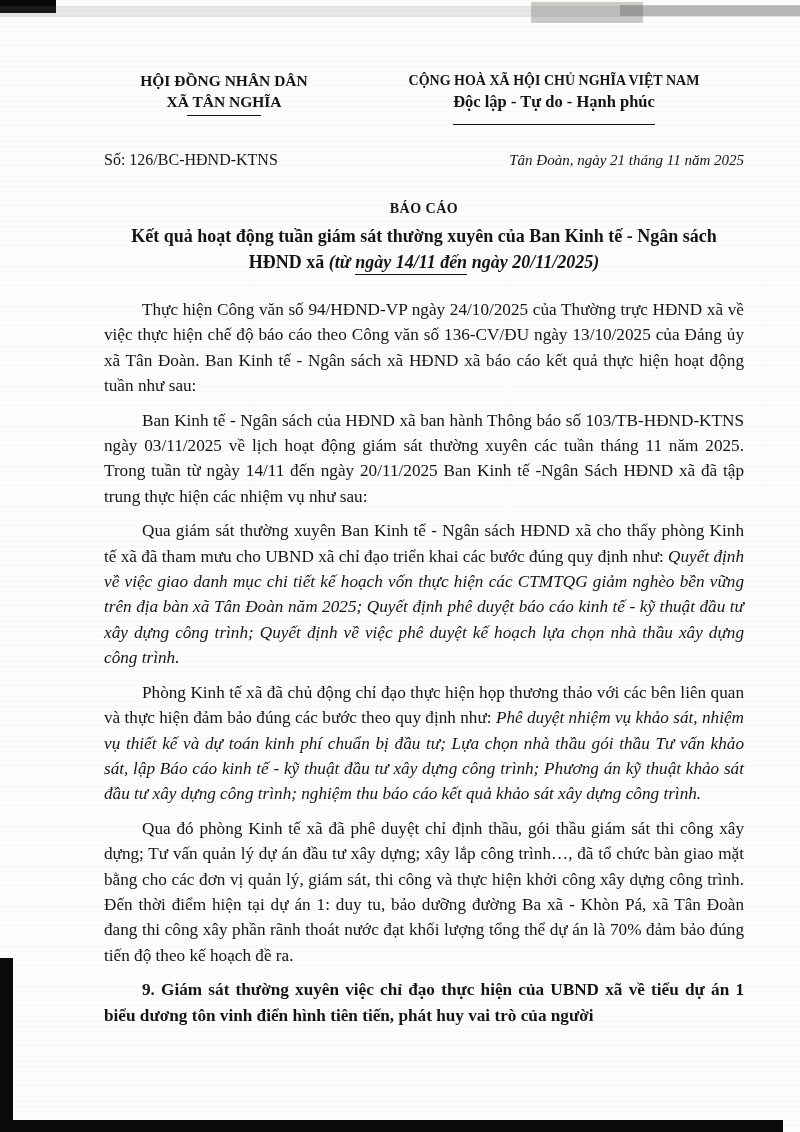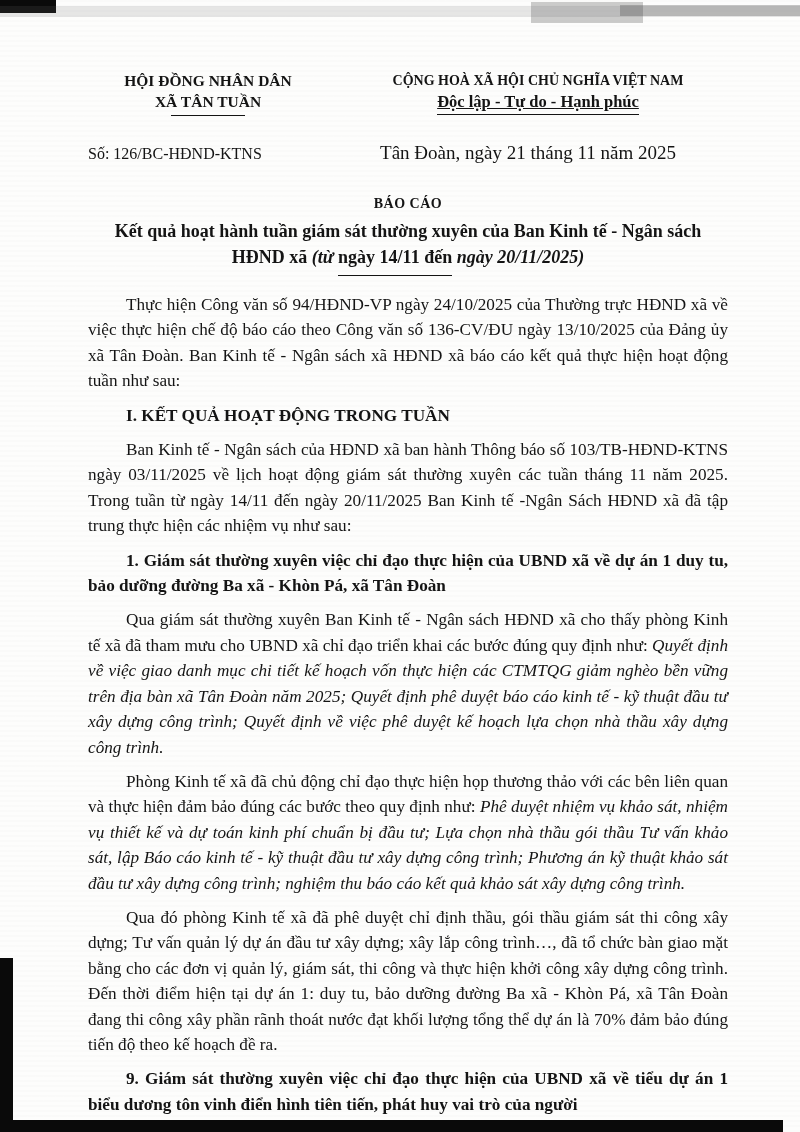--- a/index.html
+++ b/index.html
@@ -19,40 +19,40 @@
   }
   
   .art{position:absolute;}
   .art-top-left{left:0;top:0;width:56px;height:13px;background:#0a0a0a;}
   .art-top-streak{left:0;top:6px;width:800px;height:11px;background:rgba(110,110,110,.16);}
   .art-top-grey{left:531px;top:2px;width:112px;height:21px;background:rgba(120,120,120,.38);}
   .art-top-right{left:620px;top:5px;width:180px;height:11px;background:rgba(60,60,60,.28);}
   .art-left-strip{left:0;top:958px;width:13px;height:174px;background:#0a0a0a;}
   .art-bottom-strip{left:0;top:1120px;width:783px;height:12px;background:#0a0a0a;}
 
-  .content{position:absolute;left:88px;top:70px;width:640px;}
+  .content{position:absolute;left:104px;top:70px;width:640px;}
 
   
   .hdr{display:flex;justify-content:space-between;align-items:flex-start;}
   .hdr-left{width:240px;text-align:center;font-weight:bold;font-size:15.5px;line-height:21px;}
   .hdr-left .rule{width:74px;height:0;border-bottom:1.6px solid #141414;margin:3px auto 0;}
   .hdr-right{width:380px;text-align:center;}
   .hdr-right .l1{font-weight:bold;font-size:14px;line-height:21px;}
   .hdr-right .l2{font-weight:bold;font-size:16.5px;line-height:22px;display:inline-block;
-                 border-bottom:1.7px solid #141414;padding-bottom:1px;text-decoration:underline;}
+                 border-bottom:1.7px solid #141414;padding-bottom:11px;}
   .hdr2{display:flex;justify-content:space-between;align-items:baseline;margin-top:26px;}
   .doc-number{font-size:16px;width:240px;}
-  .place-date{font-size:19px;width:400px;text-align:center;}
+  .place-date{font-style:italic;font-size:15px;width:400px;text-align:right;}
 
   
   .title-block{text-align:center;margin-top:28px;}
   .title-kind{font-weight:bold;font-size:14px;line-height:24px;letter-spacing:.5px;}
   .title-subject{font-weight:bold;font-size:18px;line-height:26px;margin-top:2px;}
   .title-subject .it{font-style:italic;}
-  .title-subject .itu{border-bottom:1.7px solid #141414;padding-bottom:8px;}
+  .title-subject .itu{font-style:italic;border-bottom:1.7px solid #141414;padding-bottom:2px;}
 
   
   .body-block{margin-top:22px;font-size:17.2px;line-height:25.4px;text-align:justify;}
   .para{text-indent:38px;margin:0 0 9px 0;}
   .heading{font-weight:bold;text-indent:38px;margin:4px 0 9px 0;}
   .em{font-style:italic;}
 </style>
 </head>
 <body>
 
@@ -61,48 +61,46 @@
   <div class="art art-top-left"></div>
   <div class="art art-top-streak"></div>
   <div class="art art-top-grey"></div>
   <div class="art art-top-right"></div>
 
   <div class="content">
 
     <div class="hdr">
       <div class="hdr-left">
         <div>HỘI ĐỒNG NHÂN DÂN</div>
-        <div>XÃ TÂN TUẦN</div>
+        <div>XÃ TÂN NGHĨA</div>
         <div class="rule"></div>
       </div>
       <div class="hdr-right">
         <div class="l1">CỘNG HOÀ XÃ HỘI CHỦ NGHĨA VIỆT NAM</div>
         <div class="l2">Độc lập - Tự do - Hạnh phúc</div>
       </div>
     </div>
 
     <div class="hdr2">
       <div class="doc-number">Số: 126/BC-HĐND-KTNS</div>
       <div class="place-date">Tân Đoàn, ngày 21 tháng 11 năm 2025</div>
     </div>
 
     <div class="title-block">
       <div class="title-kind">BÁO CÁO</div>
-      <div class="title-subject"><span>Kết quả hoạt hành tuần giám sát thường xuyên của Ban Kinh tế - Ngân sách HĐND xã </span><span class="it">(từ </span><span class="itu">ngày 14/11 đến</span><span class="it"> ngày 20/11/2025)</span></div>
+      <div class="title-subject"><span>Kết quả hoạt động tuần giám sát thường xuyên của Ban Kinh tế - Ngân sách HĐND xã </span><span class="it">(từ </span><span class="itu">ngày 14/11 đến</span><span class="it"> ngày 20/11/2025)</span></div>
     </div>
 
     <div class="body-block">
 
       <p class="para">Thực hiện Công văn số 94/HĐND-VP ngày 24/10/2025 của Thường trực HĐND xã về việc thực hiện chế độ báo cáo theo Công văn số 136-CV/ĐU ngày 13/10/2025 của Đảng ủy xã Tân Đoàn. Ban Kinh tế - Ngân sách xã HĐND xã báo cáo kết quả thực hiện hoạt động tuần như sau:</p>
 
-      <p class="heading">I. KẾT QUẢ HOẠT ĐỘNG TRONG TUẦN</p>
 
       <p class="para">Ban Kinh tế - Ngân sách của HĐND xã ban hành Thông báo số 103/TB-HĐND-KTNS ngày 03/11/2025 về lịch hoạt động giám sát thường xuyên các tuần tháng 11 năm 2025. Trong tuần từ ngày 14/11 đến ngày 20/11/2025 Ban Kinh tế -Ngân Sách HĐND xã đã tập trung thực hiện các nhiệm vụ như sau:</p>
 
-      <p class="heading">1. Giám sát thường xuyên việc chỉ đạo thực hiện của UBND xã về dự án 1 duy tu, bảo dưỡng đường Ba xã - Khòn Pá, xã Tân Đoàn</p>
 
       <p class="para"><span>Qua giám sát thường xuyên Ban Kinh tế - Ngân sách HĐND xã cho thấy phòng Kinh tế xã đã tham mưu cho UBND xã chỉ đạo triển khai các bước đúng quy định như: </span><span class="em">Quyết định về việc giao danh mục chi tiết kế hoạch vốn thực hiện các CTMTQG giảm nghèo bền vững trên địa bàn xã Tân Đoàn năm 2025; Quyết định phê duyệt báo cáo kinh tế - kỹ thuật đầu tư xây dựng công trình; Quyết định về việc phê duyệt kế hoạch lựa chọn nhà thầu xây dựng công trình.</span></p>
 
       <p class="para"><span>Phòng Kinh tế xã đã chủ động chỉ đạo thực hiện họp thương thảo với các bên liên quan và thực hiện đảm bảo đúng các bước theo quy định như: </span><span class="em">Phê duyệt nhiệm vụ khảo sát, nhiệm vụ thiết kế và dự toán kinh phí chuẩn bị đầu tư; Lựa chọn nhà thầu gói thầu Tư vấn khảo sát, lập Báo cáo kinh tế - kỹ thuật đầu tư xây dựng công trình; Phương án kỹ thuật khảo sát đầu tư xây dựng công trình; nghiệm thu báo cáo kết quả khảo sát xây dựng công trình.</span></p>
 
       <p class="para">Qua đó phòng Kinh tế xã đã phê duyệt chỉ định thầu, gói thầu giám sát thi công xây dựng; Tư vấn quản lý dự án đầu tư xây dựng; xây lắp công trình…, đã tổ chức bàn giao mặt bằng cho các đơn vị quản lý, giám sát, thi công và thực hiện khởi công xây dựng công trình. Đến thời điểm hiện tại dự án 1: duy tu, bảo dưỡng đường Ba xã - Khòn Pá, xã Tân Đoàn đang thi công xây phần rãnh thoát nước đạt khối lượng tổng thể dự án là 70% đảm bảo đúng tiến độ theo kế hoạch đề ra.</p>
 
       <p class="heading">9. Giám sát thường xuyên việc chỉ đạo thực hiện của UBND xã về tiểu dự án 1 biểu dương tôn vinh điển hình tiên tiến, phát huy vai trò của người</p>
 
     </div>

